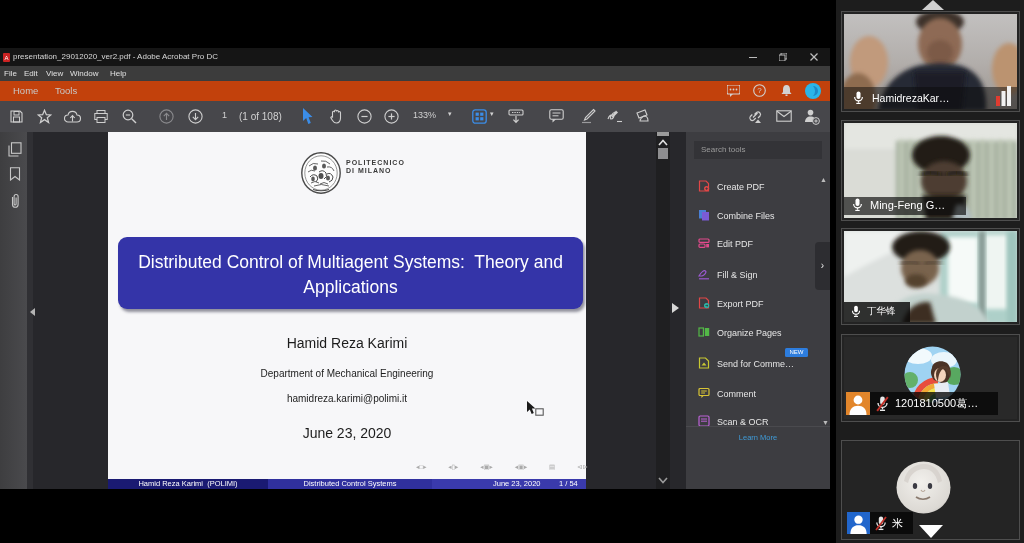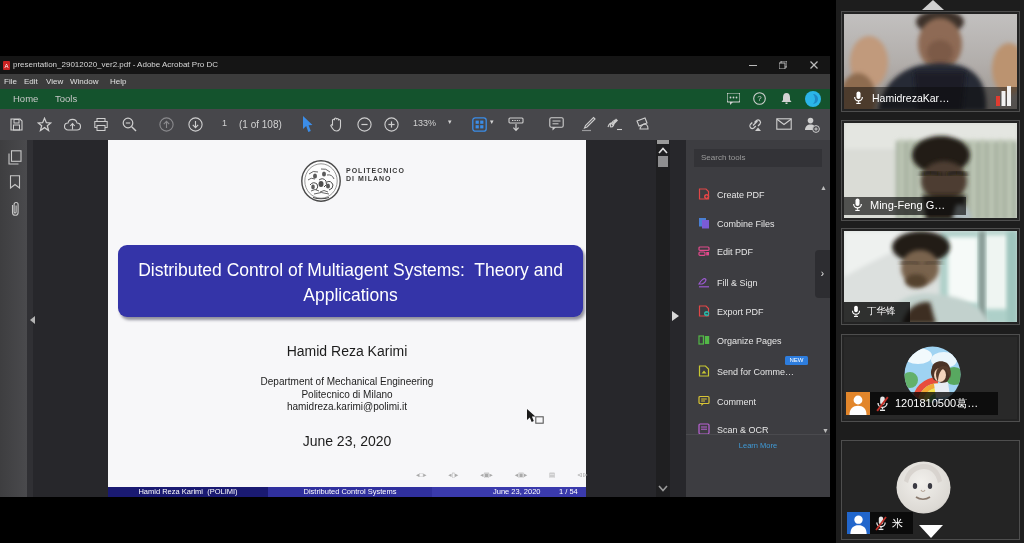--- a/index.html
+++ b/index.html
@@ -2,26 +2,26 @@
 <html><head>
 <meta charset="utf-8">
 <style>
   * { margin:0; padding:0; box-sizing:border-box; }
   html,body { width:1024px; height:543px; background:#000; overflow:hidden;
     font-family:"Liberation Sans", sans-serif; }
   #stage { position:relative; width:1024px; height:543px; background:#000; }
   .abs { position:absolute; }
 
   
-  #win { left:0px; top:56px; width:830px; height:441px; background:#2b2b2e; }
+  #win { left:0px; top:48px; width:830px; height:441px; background:#2b2b2e; }
   #titlebar { left:0px; top:0px; width:830px; height:18px; background:#151515; color:#d8d8d8;
     font-size:8px; line-height:18px; }
   #menubar { left:0px; top:18px; width:830px; height:15px; background:#3c3c3c; color:#e0e0e0;
     font-size:8px; line-height:15px; }
-  #tabbar { left:0px; top:33px; width:830px; height:20px; background:#14532d; color:#c8c8c8;
+  #tabbar { left:0px; top:33px; width:830px; height:20px; background:#c2410c; color:#c8c8c8;
     font-size:9.5px; line-height:20px; }
   #activetab { left:97px; top:0px; width:113px; height:20px; background:#303034; color:#d8d8d8;
     font-size:8.5px; line-height:20px; text-align:left; padding-left:12px; }
   #toolbar { left:0px; top:53px; width:830px; height:31px; background:#47474b; }
 
   
   #content { left:0px; top:84px; width:830px; height:357px; background:#27272b; }
   #leftpanel { left:0px; top:0px; width:33px; height:357px; background:linear-gradient(90deg,#3e3e40,#4a4a4d); border-right:6px solid #303034; }
   #page { left:108px; top:0px; width:478px; height:357px; background:#f7f7f9; }
   #scrollbar { left:656px; top:0px; width:14px; height:357px; background:#1f1f21; }
@@ -249,21 +249,20 @@
           <ellipse cx="20" cy="24" rx="2.5" ry="3" fill="#4f4f4f"></ellipse>
           <ellipse cx="27" cy="26" rx="2" ry="2.6" fill="#5a5a5a"></ellipse>
           <ellipse cx="12" cy="27" rx="1.8" ry="2.4" fill="#5a5a5a"></ellipse>
           <path d="M12 37.5 Q20 40 28 37.5" stroke="#4a4a4a" stroke-width="1.2" fill="none"></path>
         </svg>
         <div class="abs" style="left:238px;top:27px;color:#3a3a3a;font-weight:bold;font-size:7px;letter-spacing:1px;line-height:8px;">POLITECNICO<br>DI MILANO</div>
 
         <div id="bluebox" class="abs">Distributed Control of Multiagent Systems:&nbsp; Theory and<br>Applications</div>
         <div class="slidetext" style="top:203px;font-size:14px;">Hamid Reza Karimi</div>
         <div class="slidetext" style="top:236px;font-size:10px;">Department of Mechanical Engineering</div>
-        <div class="slidetext" style="top:249px;font-size:10px;">Politecnico di Milano</div>
         <div class="slidetext" style="top:261px;font-size:10px;">hamidreza.karimi@polimi.it</div>
         <div class="slidetext" style="top:293px;font-size:14px;">June 23, 2020</div>
 
         <div class="abs" style="left:308px;top:331px;width:172px;height:8px;color:#aaa;font-size:6.5px;display:flex;justify-content:space-between;">
             <span>◂□▸</span>
             <span>◂▯▸</span>
             <span>◂▣▸</span>
             <span>◂▣▸</span>
             <span>▤</span>
             <span>⊲⊳</span>

